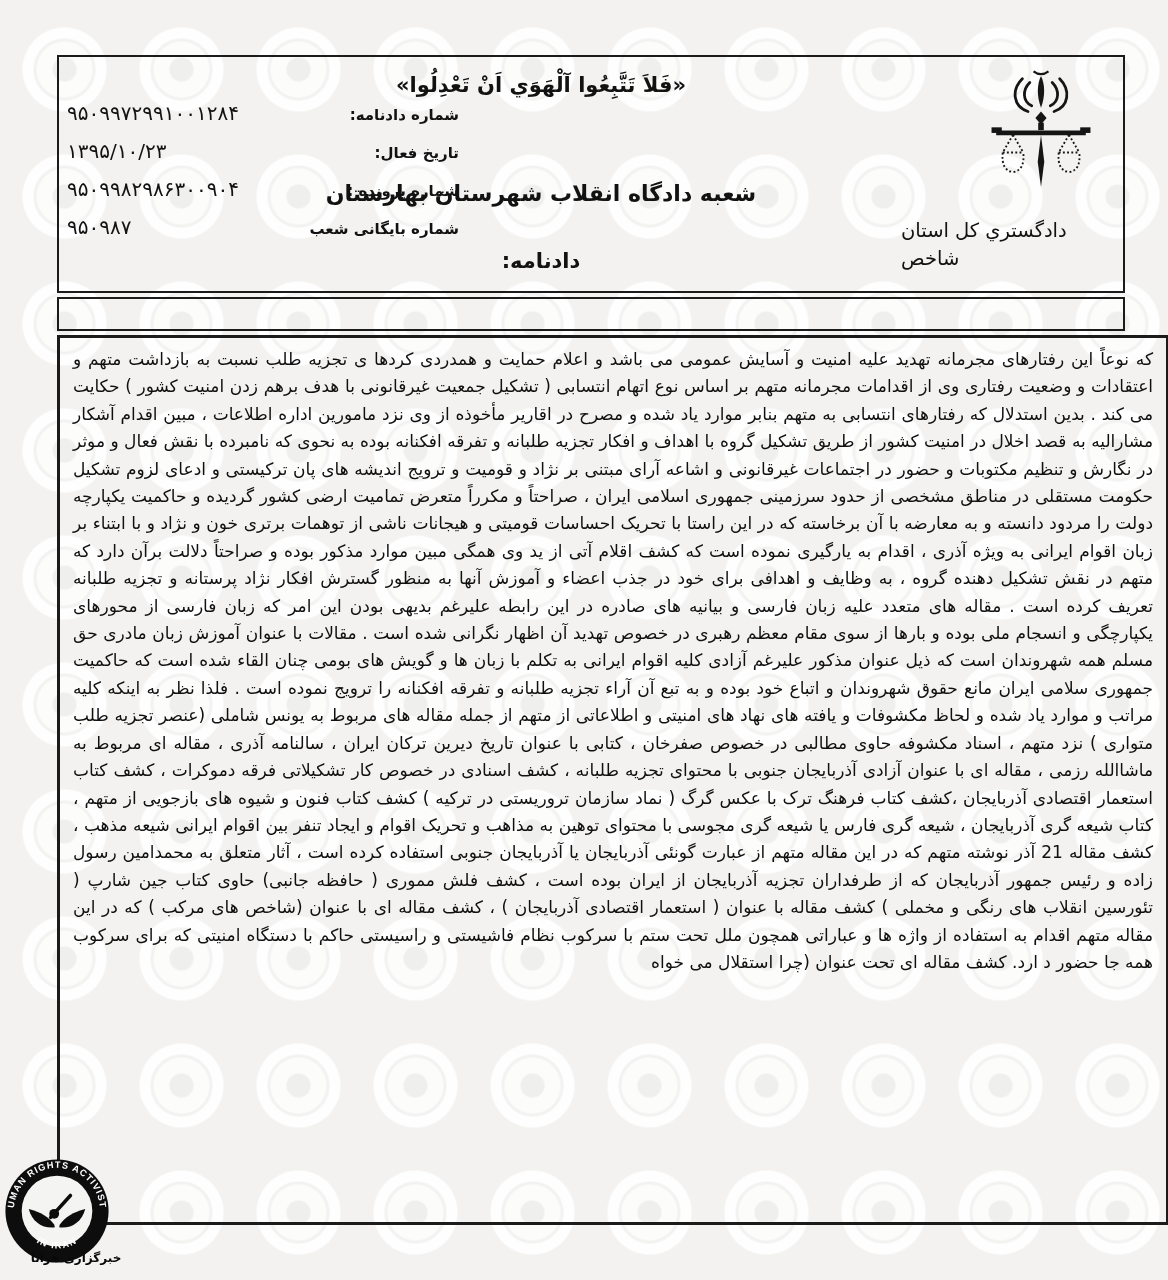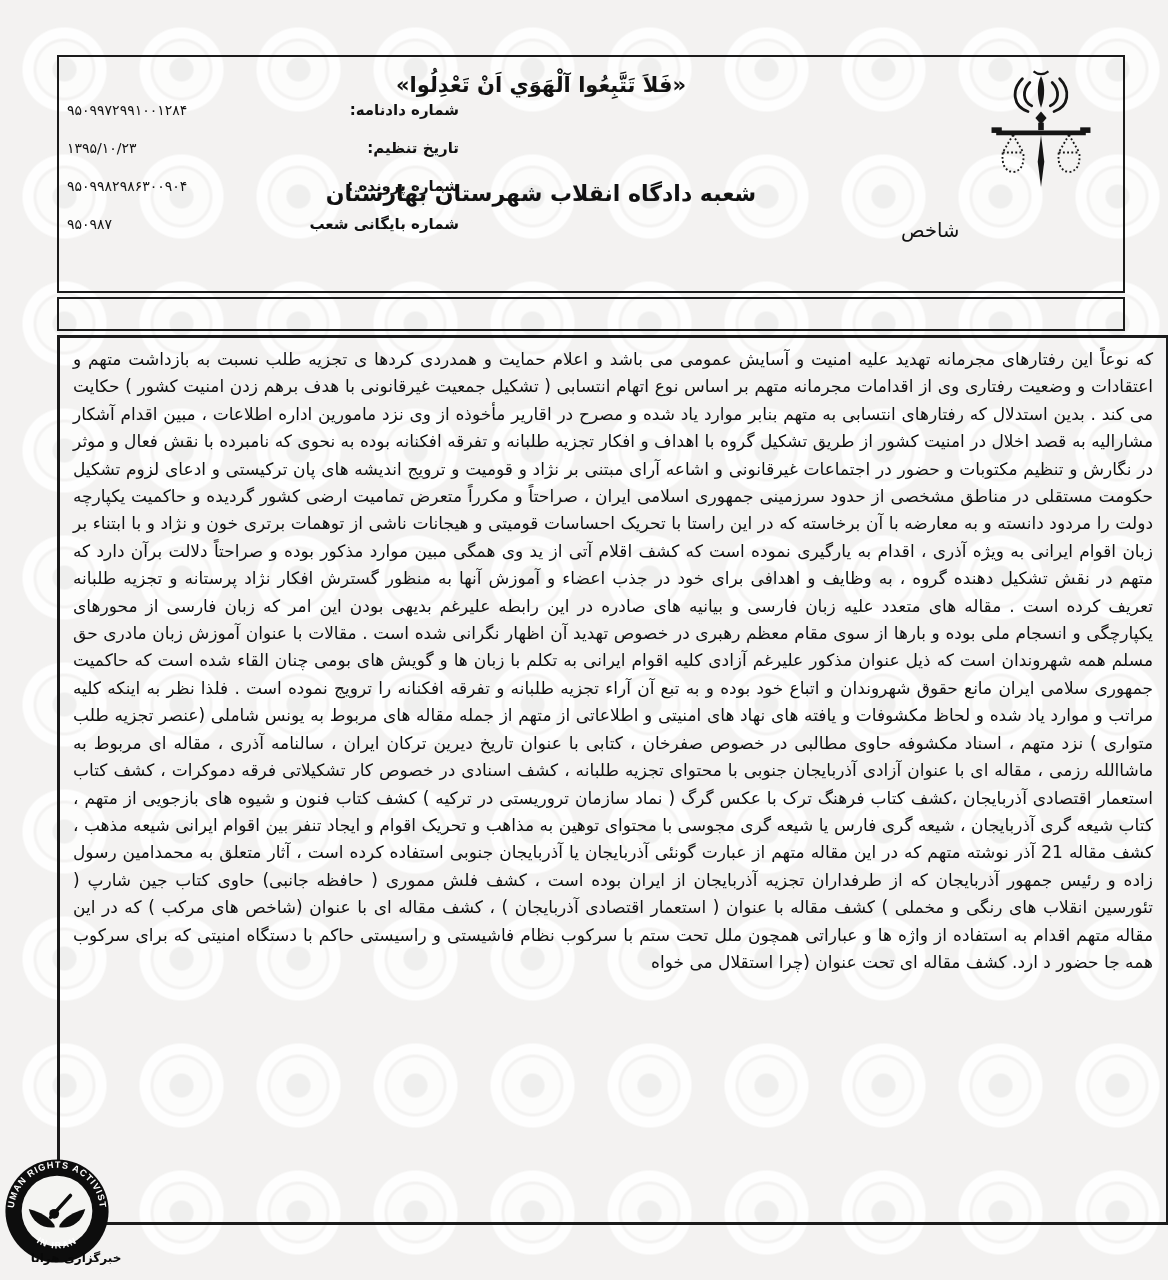--- a/index.html
+++ b/index.html
@@ -39,21 +39,21 @@
   }
   .meta{
     position:absolute;right:auto;left:8px;top:44px;width:392px;
     direction:rtl;
   }
   .meta-row{
     display:flex;justify-content:space-between;align-items:baseline;
     height:38px;direction:rtl;
   }
   .meta-label{font-weight:bold;font-size:15px;}
-  .meta-value{font-size:14px;direction:ltr;}
+  .meta-value{font-size:20px;direction:ltr;}
   .court-branch{
     position:absolute;left:185px;right:285px;top:124px;
     text-align:center;direction:rtl;font-weight:bold;font-size:22px;
   }
   .doc-type{
     position:absolute;left:185px;right:285px;top:192px;
     text-align:center;direction:rtl;font-weight:bold;font-size:21px;
   }
   .emblem{position:absolute;right:26px;top:6px;}
   .org{
@@ -104,43 +104,45 @@
           <path d="M19 93 Q17 112 30 114 Q43 112 41 93"></path>
           <path d="M90 74 L79 93 M90 74 L101 93"></path>
           <path d="M79 93 H101"></path>
           <path d="M79 93 Q77 112 90 114 Q103 112 101 93"></path>
         </g>
         <path d="M60 74 L63.5 103 L60 130 L56.5 103 Z" fill="#151515"></path>
       </svg>
     </span>
 
     <div class="org">
+      <div>دادگستري کل استان</div>
       <div>شاخص</div>
     </div>
 
     <div class="meta">
       <div class="meta-row">
         <span class="meta-label">شماره دادنامه:</span>
         <span class="meta-value">۹۵۰۹۹۷۲۹۹۱۰۰۱۲۸۴</span>
       </div>
       <div class="meta-row">
-        <span class="meta-label">تاریخ تنظیم:</span>
+        <span class="meta-label">تاریخ فعال:</span>
         <span class="meta-value">۱۳۹۵/۱۰/۲۳</span>
       </div>
       <div class="meta-row">
         <span class="meta-label">شماره پرونده :</span>
         <span class="meta-value">۹۵۰۹۹۸۲۹۸۶۳۰۰۹۰۴</span>
       </div>
       <div class="meta-row">
         <span class="meta-label">شماره بایگانی شعب</span>
         <span class="meta-value">۹۵۰۹۸۷</span>
       </div>
     </div>
 
     <div class="court-branch">شعبه دادگاه انقلاب شهرستان بهارستان</div>
+    <div class="doc-type">دادنامه:</div>
   </div>
 
   <div class="box spacer-box"></div>
 
   <div class="box body-box">
     <div class="body-text">که نوعاً این رفتارهای مجرمانه تهدید علیه امنیت و آسایش عمومی می باشد و اعلام حمایت و همدردی کردها ی تجزیه طلب نسبت به بازداشت متهم و اعتقادات و وضعیت رفتاری وی از اقدامات مجرمانه متهم بر اساس نوع اتهام انتسابی ( تشکیل جمعیت غیرقانونی با هدف برهم زدن امنیت کشور ) حکایت می کند . بدین استدلال که رفتارهای انتسابی به متهم بنابر موارد یاد شده و مصرح در اقاریر مأخوذه از وی نزد مامورین اداره اطلاعات ، مبین اقدام آشکار مشارالیه به قصد اخلال در امنیت کشور از طریق تشکیل گروه با اهداف و افکار تجزیه طلبانه و تفرقه افکنانه بوده به نحوی که نامبرده با نقش فعال و موثر در نگارش و تنظیم مکتوبات و حضور در اجتماعات غیرقانونی و اشاعه آرای مبتنی بر نژاد و قومیت و ترویج اندیشه های پان ترکیستی و ادعای لزوم تشکیل حکومت مستقلی در مناطق مشخصی از حدود سرزمینی جمهوری اسلامی ایران ، صراحتاً و مکرراً متعرض تمامیت ارضی کشور گردیده و حاکمیت یکپارچه دولت را مردود دانسته و به معارضه با آن برخاسته که در این راستا با تحریک احساسات قومیتی و هیجانات ناشی از توهمات برتری خون و نژاد و با ابتناء بر زبان اقوام ایرانی به ویژه آذری ، اقدام به یارگیری نموده است که کشف اقلام آتی از ید وی همگی مبین موارد مذکور بوده و صراحتاً دلالت برآن دارد که متهم در نقش تشکیل دهنده گروه ، به وظایف و اهدافی برای خود در جذب اعضاء و آموزش آنها به منظور گسترش افکار نژاد پرستانه و تجزیه طلبانه تعریف کرده است . مقاله های متعدد علیه زبان فارسی و بیانیه های صادره در این رابطه علیرغم بدیهی بودن این امر که زبان فارسی از محورهای یکپارچگی و انسجام ملی بوده و بارها از سوی مقام معظم رهبری در خصوص تهدید آن اظهار نگرانی شده است . مقالات با عنوان آموزش زبان مادری حق مسلم همه شهروندان است که ذیل عنوان مذکور علیرغم آزادی کلیه اقوام ایرانی به تکلم با زبان ها و گویش های بومی چنان القاء شده است که حاکمیت جمهوری سلامی ایران مانع حقوق شهروندان و اتباع خود بوده و به تبع آن آراء تجزیه طلبانه و تفرقه افکنانه را ترویج نموده است . فلذا نظر به اینکه کلیه مراتب و موارد یاد شده و لحاظ مکشوفات و یافته های نهاد های امنیتی و اطلاعاتی از متهم از جمله مقاله های مربوط به یونس شاملی (عنصر تجزیه طلب متواری ) نزد متهم ، اسناد مکشوفه حاوی مطالبی در خصوص صفرخان ، کتابی با عنوان تاریخ دیرین ترکان ایران ، سالنامه آذری ، مقاله ای مربوط به ماشاالله رزمی ، مقاله ای با عنوان آزادی آذربایجان جنوبی با محتوای تجزیه طلبانه ، کشف اسنادی در خصوص کار تشکیلاتی فرقه دموکرات ، کشف کتاب استعمار اقتصادی آذربایجان ،کشف کتاب فرهنگ ترک با عکس گرگ ( نماد سازمان تروریستی در ترکیه ) کشف کتاب فنون و شیوه های بازجویی از متهم ، کتاب شیعه گری آذربایجان ، شیعه گری فارس یا شیعه گری مجوسی با محتوای توهین به مذاهب و تحریک اقوام و ایجاد تنفر بین اقوام ایرانی شیعه مذهب ، کشف مقاله 21 آذر نوشته متهم که در این مقاله متهم از عبارت گونئی آذربایجان یا آذربایجان جنوبی استفاده کرده است ، آثار متعلق به محمدامین رسول زاده و رئیس جمهور آذربایجان که از طرفداران تجزیه آذربایجان از ایران بوده است ، کشف فلش مموری ( حافظه جانبی) حاوی کتاب جین شارپ ( تئورسین انقلاب های رنگی و مخملی ) کشف مقاله با عنوان ( استعمار اقتصادی آذربایجان ) ، کشف مقاله ای با عنوان (شاخص های مرکب ) که در این مقاله متهم اقدام به استفاده از واژه ها و عباراتی همچون ملل تحت ستم با سرکوب نظام فاشیستی و راسیستی حاکم با دستگاه امنیتی که برای سرکوب همه جا حضور د ارد. کشف مقاله ای تحت عنوان (چرا استقلال می خواه</div>
   </div>
 
   <span class="stamp">
     <svg width="106" height="106" viewBox="0 0 150 150" xmlns="http://www.w3.org/2000/svg">

